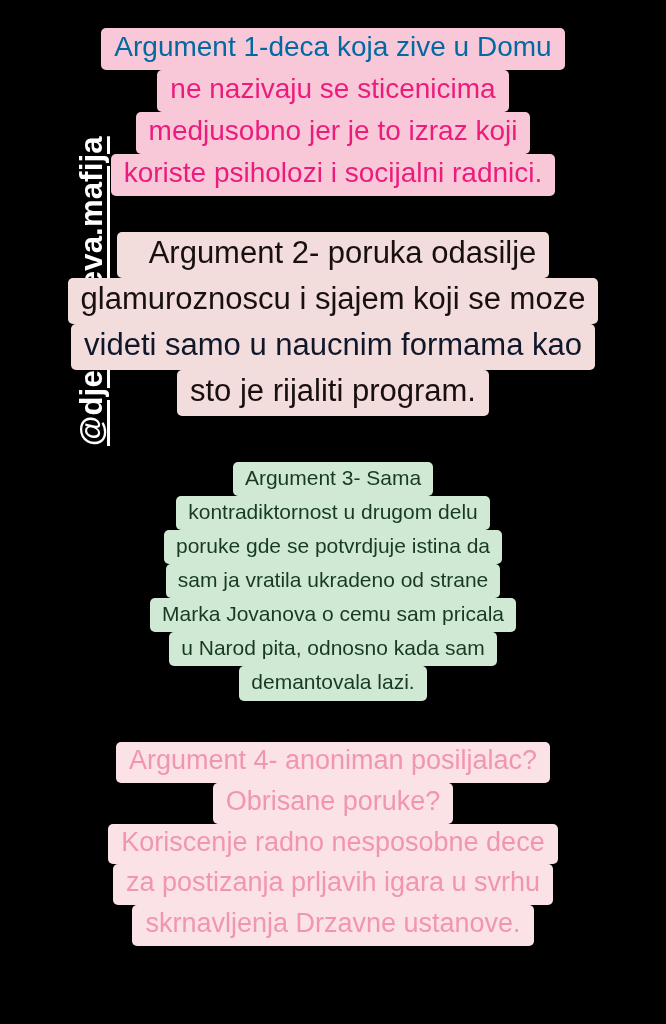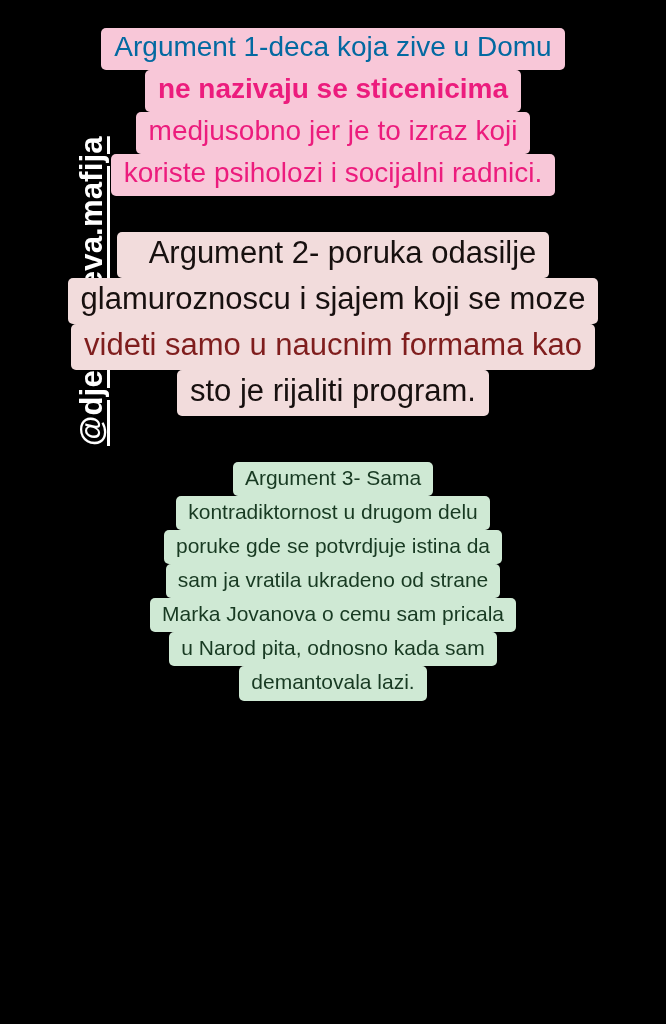--- a/index.html
+++ b/index.html
@@ -98,36 +98,43 @@
 </style>
 </head>
 <body>
 
 <div id="story" style="background: rgb(0, 0, 0);">
 
   <div id="watermark">@djedoviceva.mafija</div>
 
   <div class="block" id="block1">
     <span class="line" style="background: rgb(248, 199, 216); color: #0369a1;">Argument 1-deca koja zive u Domu</span>
-    <span class="line" style="background: rgb(248, 199, 216); color: rgb(236, 28, 125); font-weight: bold;">ne nazivaju se sticenicima</span>
+    <span class="line" style="background: rgb(248, 199, 216); color: rgb(236, 28, 125);">ne nazivaju se sticenicima</span>
     <span class="line" style="background: rgb(248, 199, 216); color: rgb(236, 28, 125);">medjusobno jer je to izraz koji</span>
     <span class="line" style="background: rgb(248, 199, 216); color: rgb(236, 28, 125);">koriste psiholozi i socijalni radnici.</span>
   </div>
 
   <div class="block" id="block2">
     <span class="line" style="background: rgb(242, 220, 220); color: rgb(23, 16, 15); padding-left: 32px;">Argument 2- poruka odasilje</span>
     <span class="line" style="background: rgb(242, 220, 220); color: rgb(23, 16, 15);">glamuroznoscu i sjajem koji se moze</span>
-    <span class="line" style="background: rgb(242, 220, 220); color: #7f1d1d;">videti samo u naucnim formama kao</span>
+    <span class="line" style="background: rgb(242, 220, 220); color: #0f172a;">videti samo u naucnim formama kao</span>
     <span class="line" style="background: rgb(242, 220, 220); color: rgb(23, 16, 15);">sto je rijaliti program.</span>
   </div>
 
   <div class="block" id="block3">
     <span class="line" style="background: rgb(207, 233, 212); color: rgb(24, 58, 34);">Argument 3- Sama</span>
     <span class="line" style="background: rgb(207, 233, 212); color: rgb(24, 58, 34); text-align: right;">kontradiktornost u drugom delu</span>
     <span class="line" style="background: rgb(207, 233, 212); color: rgb(24, 58, 34);">poruke gde se potvrdjuje istina da</span>
     <span class="line" style="background: rgb(207, 233, 212); color: rgb(24, 58, 34); text-align: center;">sam ja vratila ukradeno od strane</span>
     <span class="line" style="background: rgb(207, 233, 212); color: rgb(24, 58, 34);">Marka Jovanova o cemu sam pricala</span>
     <span class="line" style="background: rgb(207, 233, 212); color: rgb(24, 58, 34);">u Narod pita, odnosno kada sam</span>
     <span class="line" style="background: rgb(207, 233, 212); color: rgb(24, 58, 34);">demantovala lazi.</span>
   </div>
 
+  <div class="block" id="block4">
+    <span class="line" style="background: rgb(250, 226, 230); color: rgb(241, 150, 173);">Argument 4- anoniman posiljalac?</span>
+    <span class="line" style="background: rgb(250, 226, 230); color: rgb(241, 150, 173);">Obrisane poruke?</span>
+    <span class="line" style="background: rgb(250, 226, 230); color: rgb(241, 150, 173);">Koriscenje radno nesposobne dece</span>
+    <span class="line" style="background: rgb(250, 226, 230); color: rgb(241, 150, 173);">za postizanja prljavih igara u svrhu</span>
+    <span class="line" style="background: rgb(250, 226, 230); color: rgb(241, 150, 173);">skrnavljenja Drzavne ustanove.</span>
+  </div>
 
 </div>
 
 </body></html>

